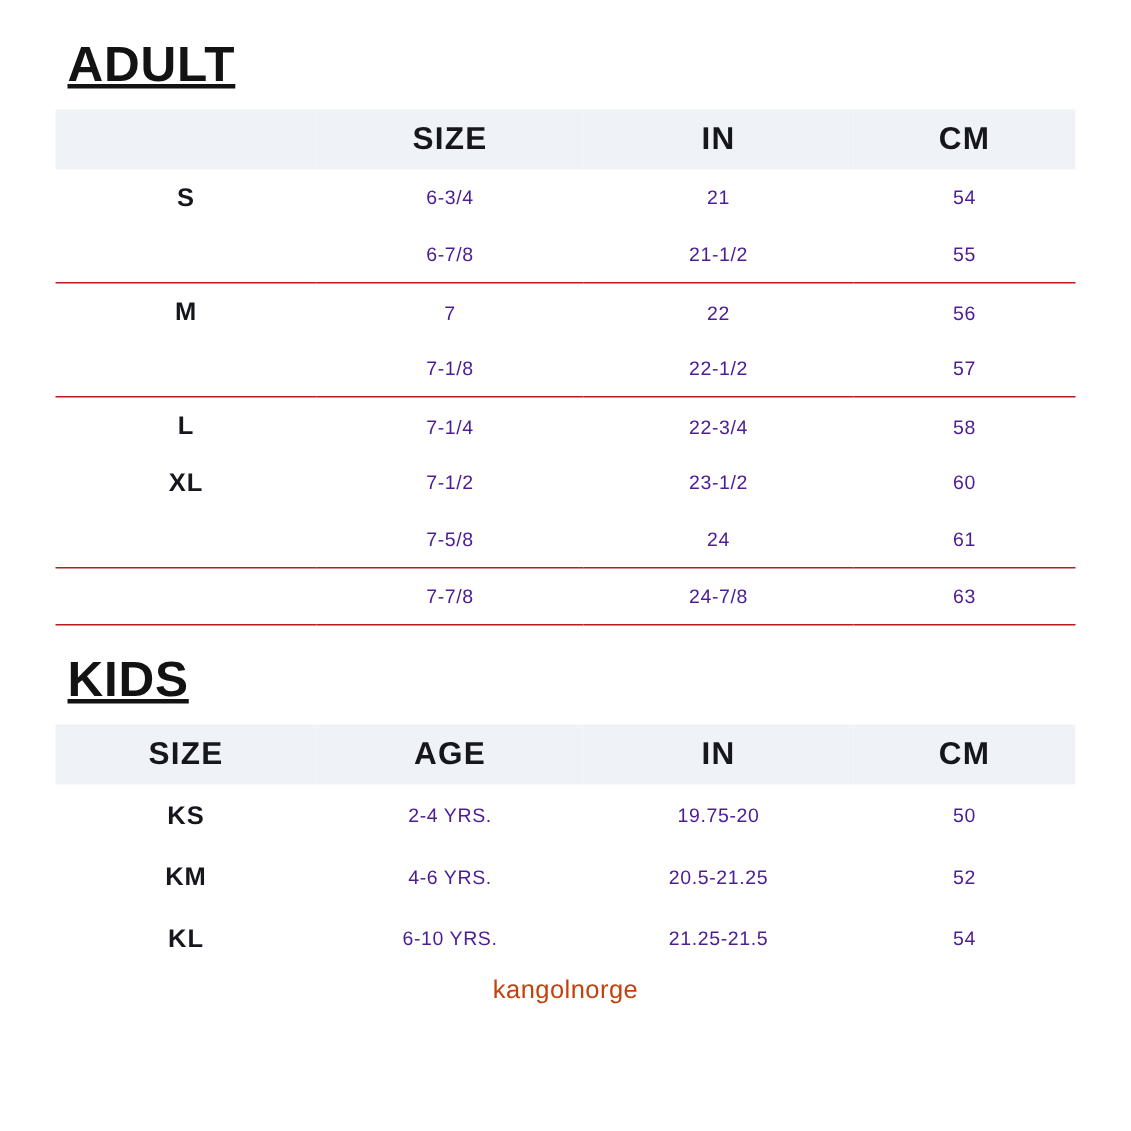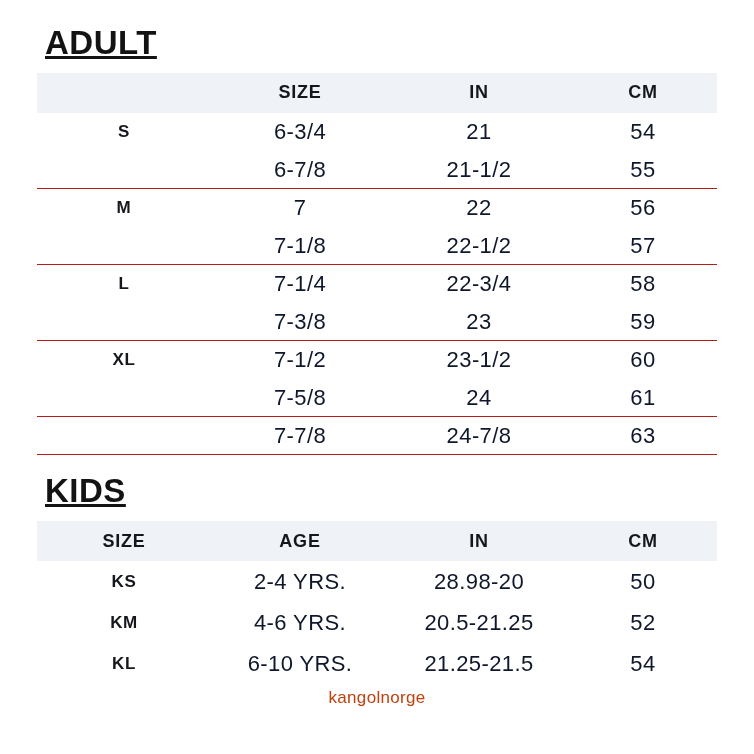--- a/index.html
+++ b/index.html
@@ -31,34 +31,34 @@
     table-layout: fixed;
   }
   col.c1 { width: 174px; }
   col.c2 { width: 178px; }
   col.c3 { width: 180px; }
   col.c4 { width: 148px; }
 
   thead th {
     background: #eff3f8;
     height: 40px;
-    font-size: 18px;
+    font-size: 21px;
     font-weight: 700;
     letter-spacing: 0.8px;
     color: #15171c;
     text-align: center;
     padding: 0;
   }
 
   td {
     text-align: center;
     height: 38px;
-    font-size: 22px;
+    font-size: 13px;
     font-weight: 400;
-    color: #0f172a;
+    color: #4c1d95;
     letter-spacing: 0.4px;
     padding: 0;
   }
   td.lbl {
     font-weight: 700;
     font-size: 17px;
     color: #15171c;
     letter-spacing: 0.6px;
   }
   tr.group-end td { border-bottom: 1px solid #b91c1c; }
@@ -121,26 +121,20 @@
         <td>22-1/2</td>
         <td>57</td>
       </tr>
 
       <tr>
         <td class="lbl">L</td>
         <td>7-1/4</td>
         <td>22-3/4</td>
         <td>58</td>
       </tr>
-      <tr class="group-end">
-        <td class="lbl"></td>
-        <td>7-3/8</td>
-        <td>23</td>
-        <td>59</td>
-      </tr>
 
       <tr>
         <td class="lbl">XL</td>
         <td>7-1/2</td>
         <td>23-1/2</td>
         <td>60</td>
       </tr>
       <tr class="group-end">
         <td class="lbl"></td>
         <td>7-5/8</td>
@@ -171,21 +165,21 @@
         <th>SIZE</th>
         <th>AGE</th>
         <th>IN</th>
         <th>CM</th>
       </tr>
     </thead>
     <tbody>
       <tr>
         <td class="lbl">KS</td>
         <td>2-4 YRS.</td>
-        <td>28.98-20</td>
+        <td>19.75-20</td>
         <td>50</td>
       </tr>
       <tr>
         <td class="lbl">KM</td>
         <td>4-6 YRS.</td>
         <td>20.5-21.25</td>
         <td>52</td>
       </tr>
       <tr>
         <td class="lbl">KL</td>

